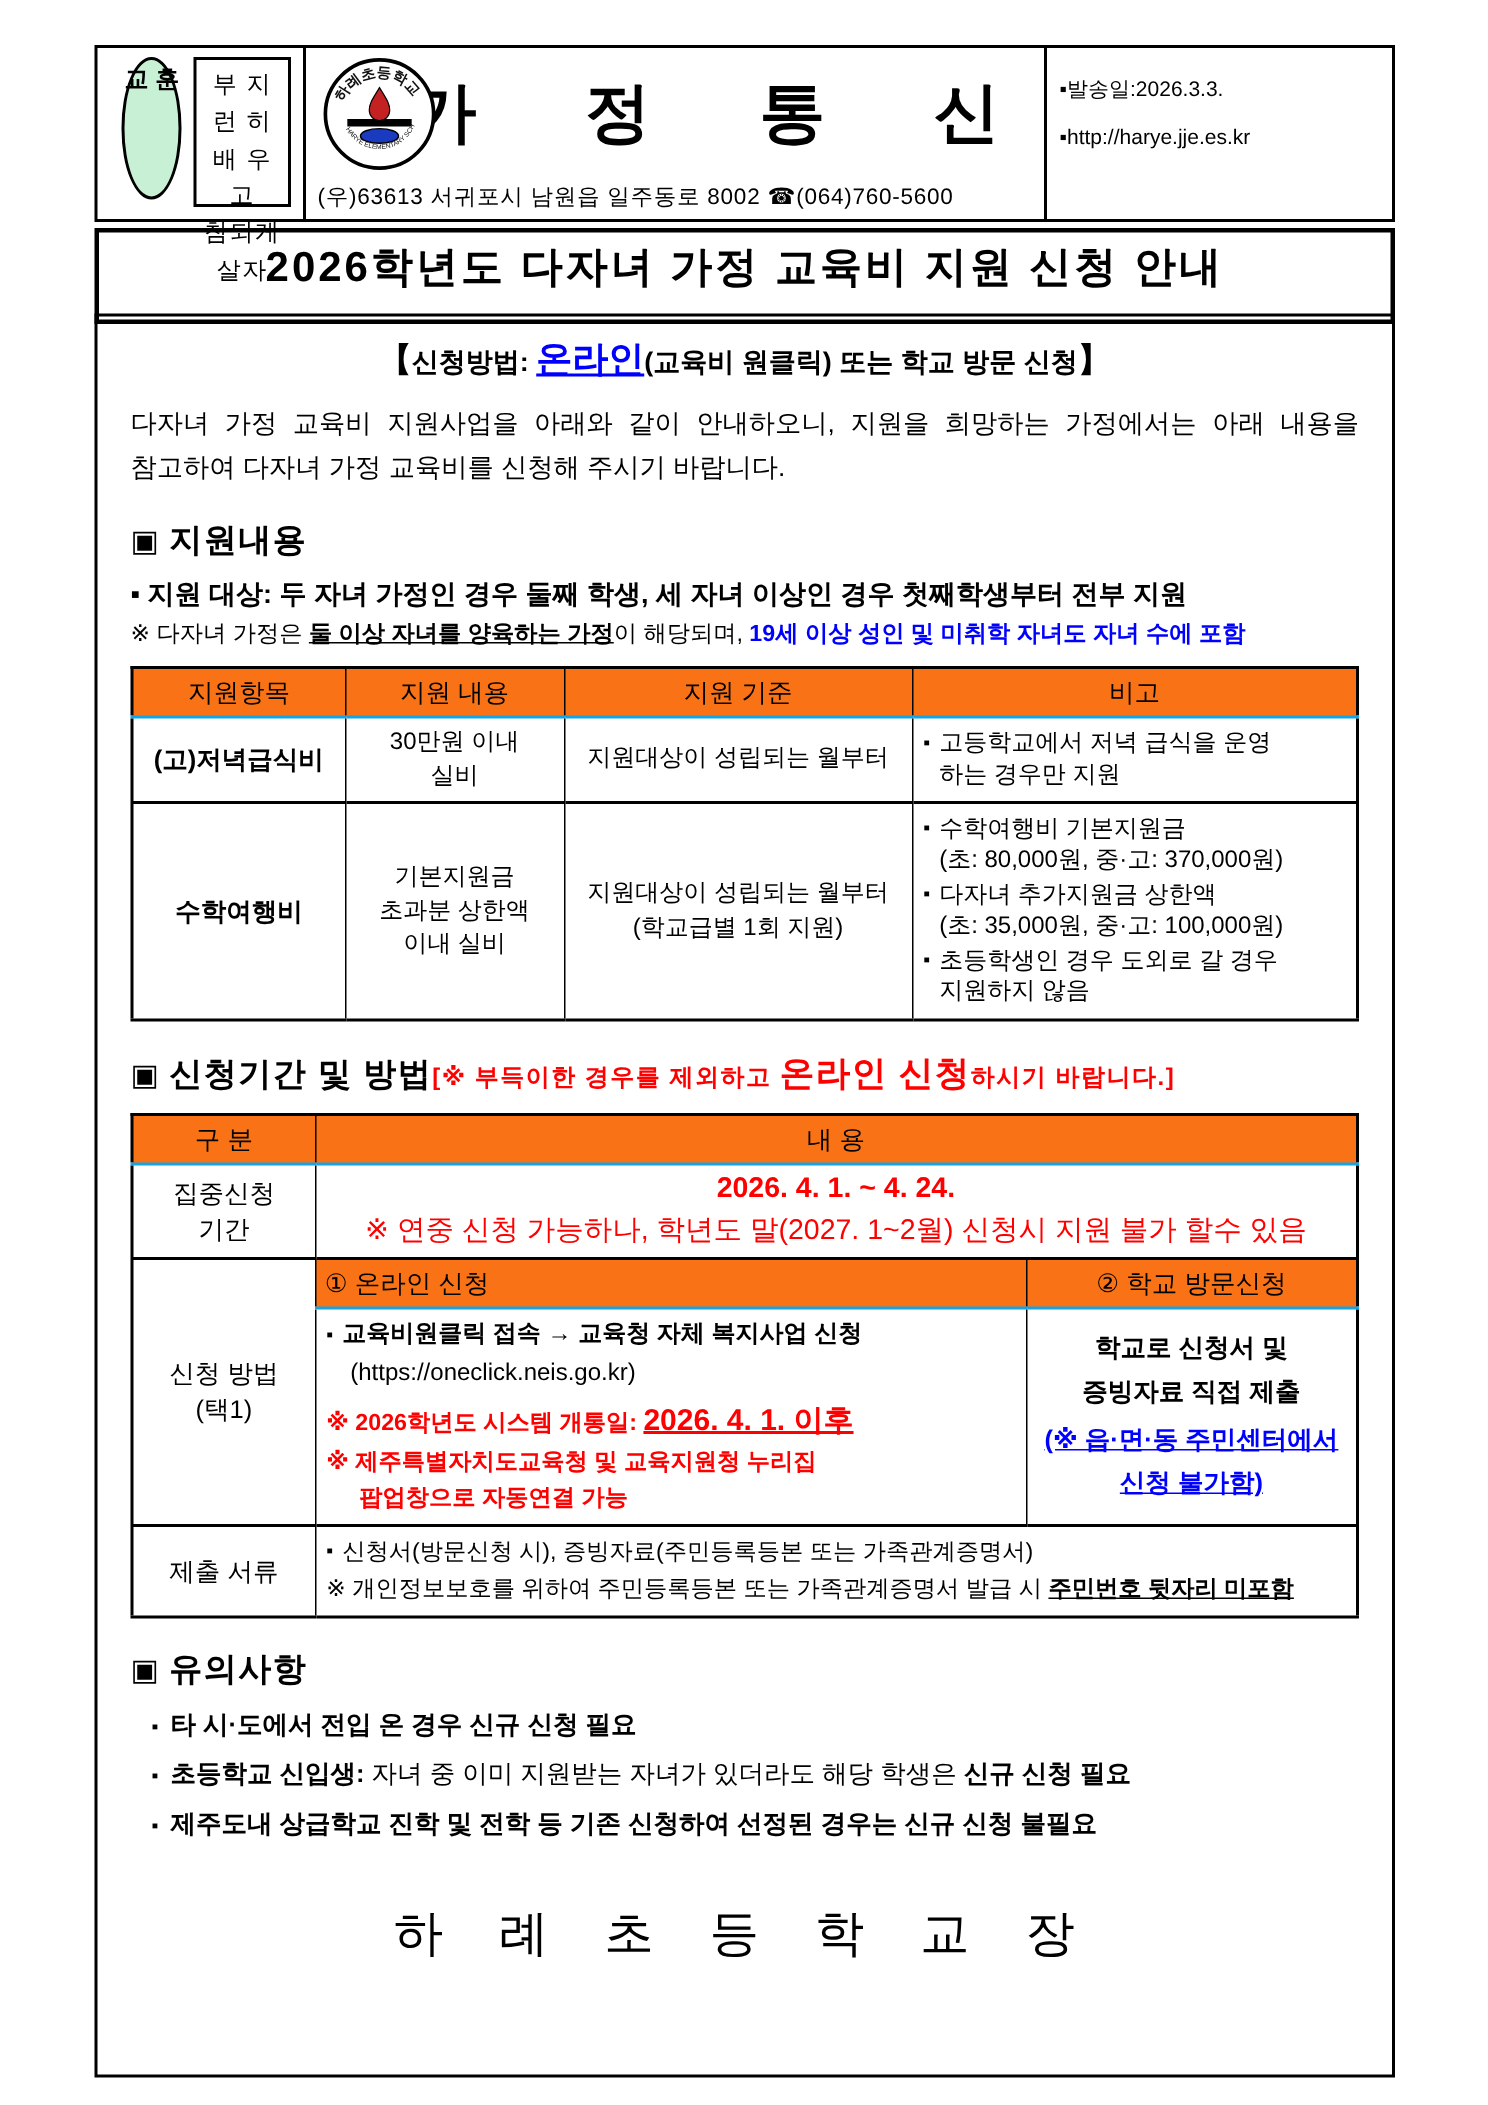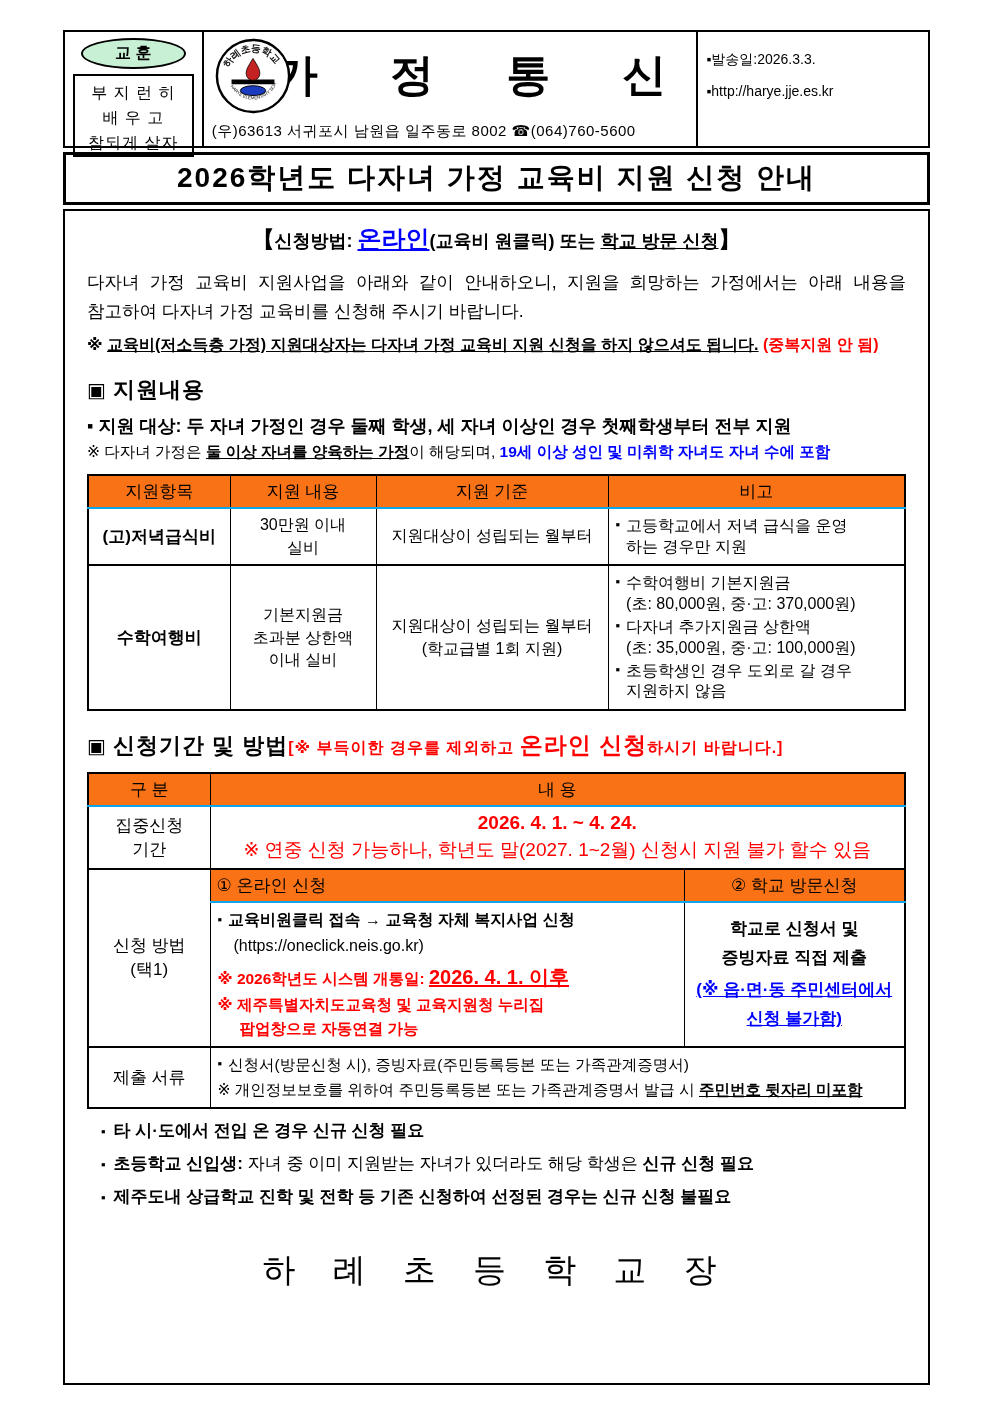--- a/index.html
+++ b/index.html
@@ -9,56 +9,56 @@
     font-family:"Liberation Sans","DejaVu Sans",sans-serif;
     color:#000;
   }
   .page { position:absolute; inset:0; }
 
   
   .header-box {
     position:absolute; left:63px; top:30px; width:867px; height:118px;
     border:2px solid #000; display:flex;
   }
-  .motto-col { width:140px; border-right:2px solid #000; padding:6px 8px 8px; display:flex; flex-direction:column; }
+  .motto-col { width:140px; border-right:2px solid #000; padding:6px 8px 8px; display:flex; flex-direction:row; }
   .motto-badge {
     border:2px solid #000; border-radius:50%; background:#c8f0d4;
     text-align:center; font-weight:bold; font-size:16px; padding:3px 0; margin:0 8px 5px;
   }
   .motto-box {
     border:2px solid #000; flex:1; text-align:center; font-size:16px;
     padding-top:5px; line-height:1.55; letter-spacing:1px;
   }
   .center-col { flex:1; border-right:2px solid #000; position:relative; }
   .logo { position:absolute; left:10px; top:5px; width:78px; height:78px; }
   .main-title {
     text-align:center; padding:14px 0 0 70px; font-size:44px; font-weight:bold;
     letter-spacing:30px; white-space:nowrap;
   }
   .address { position:absolute; bottom:5px; left:8px; font-size:15px; letter-spacing:0.5px; white-space:nowrap; }
   .meta-col { width:232px; padding:12px 4px 0 8px; font-size:14px; line-height:2.25; }
   .meta-item { white-space:nowrap; }
 
   
   .title-bar {
-    position:absolute; left:63px; top:152px; width:867px; height:53px;
+    position:absolute; left:63px; top:152px; width:867px; height:64px;
     border:3px solid #000; text-align:center; font-size:28px; font-weight:bold;
     line-height:46px; letter-spacing:2px;
   }
 
   
   .main-box {
     position:absolute; left:63px; top:209px; width:867px; height:1176px;
     border:2px solid #000; padding:10px 22px; overflow:hidden;
   }
 
   .method-line { text-align:center; font-size:18px; font-weight:bold; margin-top:2px; }
   .method-line .bracket { font-size:22px; }
   .online-word { color:#0000ff; font-size:24px; text-decoration:underline; }
-  .visit-word { text-decoration:underline; }
+  .visit-word { }
 
   .intro { margin-top:13px; font-size:17.5px; line-height:1.65; text-align:justify; word-break:keep-all; }
   .note1 { margin-top:9px; font-size:16px; font-weight:bold; white-space:nowrap; }
   .u { text-decoration:underline; }
   .red { color:#ff0000; }
   .blue { color:#0000ff; }
 
   .sec-title { margin-top:19px; font-size:22px; font-weight:bold; letter-spacing:1px; }
   .sec-title .sq { font-size:20px; margin-right:6px; }
   .sec2-note { font-size:16px; }
@@ -150,23 +150,20 @@
   <div class="title-bar">2026학년도 다자녀 가정 교육비 지원 신청 안내</div>
 
   <div class="main-box">
 
     <div class="method-line">
       <span class="bracket">【</span><span>신청방법: </span><span class="online-word">온라인</span><span>(교육비 원클릭) 또는 </span><span class="visit-word">학교 방문 신청</span><span class="bracket">】</span>
     </div>
 
     <div class="intro">다자녀 가정 교육비 지원사업을 아래와 같이 안내하오니, 지원을 희망하는 가정에서는 아래 내용을 참고하여 다자녀 가정 교육비를 신청해 주시기 바랍니다.</div>
 
-    <div class="note1">
-      <span>※  </span><span class="u">교육비(저소득층 가정) 지원대상자는 다자녀 가정 교육비 지원 신청을 하지 않으셔도 됩니다.</span><span class="red"> (중복지원 안 됨)</span>
-    </div>
 
     <div class="sec-title">
       <span class="sq">▣</span><span>지원내용</span>
     </div>
 
     <div class="target-line">
       <span>▪ </span><span>지원 대상: 두 자녀 가정인 경우 둘째 학생, 세 자녀 이상인 경우 첫째학생부터 전부 지원</span>
     </div>
     <div class="note2">
       <span>※ 다자녀 가정은 </span><span class="u">둘 이상 자녀를 양육하는 가정</span><span>이 해당되며, </span><span class="blue">19세 이상 성인 및 미취학 자녀도 자녀 수에 포함</span>
@@ -286,20 +283,23 @@
             <div class="remark">
                 <span class="rb">▪</span>
                 <span>신청서(방문신청 시), 증빙자료(주민등록등본 또는 가족관계증명서)</span>
               </div>
             <div><span>※ 개인정보보호를 위하여 주민등록등본 또는 가족관계증명서 발급 시 </span><span class="b u">주민번호 뒷자리 미포함</span></div>
           </td>
         </tr>
       </tbody>
     </table>
 
+    <div class="sec-title">
+      <span class="sq">▣</span><span>유의사항</span>
+    </div>
 
     <div class="notice-item">
       <span class="nb">▪</span><b>타 시·도에서 전입 온 경우 신규 신청 필요</b>
     </div>
     <div class="notice-item">
       <span class="nb">▪</span><b>초등학교 신입생:</b><span> 자녀 중 이미 지원받는 자녀가 있더라도 해당 학생은 </span><b>신규 신청 필요</b>
     </div>
     <div class="notice-item">
       <span class="nb">▪</span><b>제주도내 상급학교 진학 및 전학 등 기존 신청하여 선정된 경우는 신규 신청 불필요</b>
     </div>

